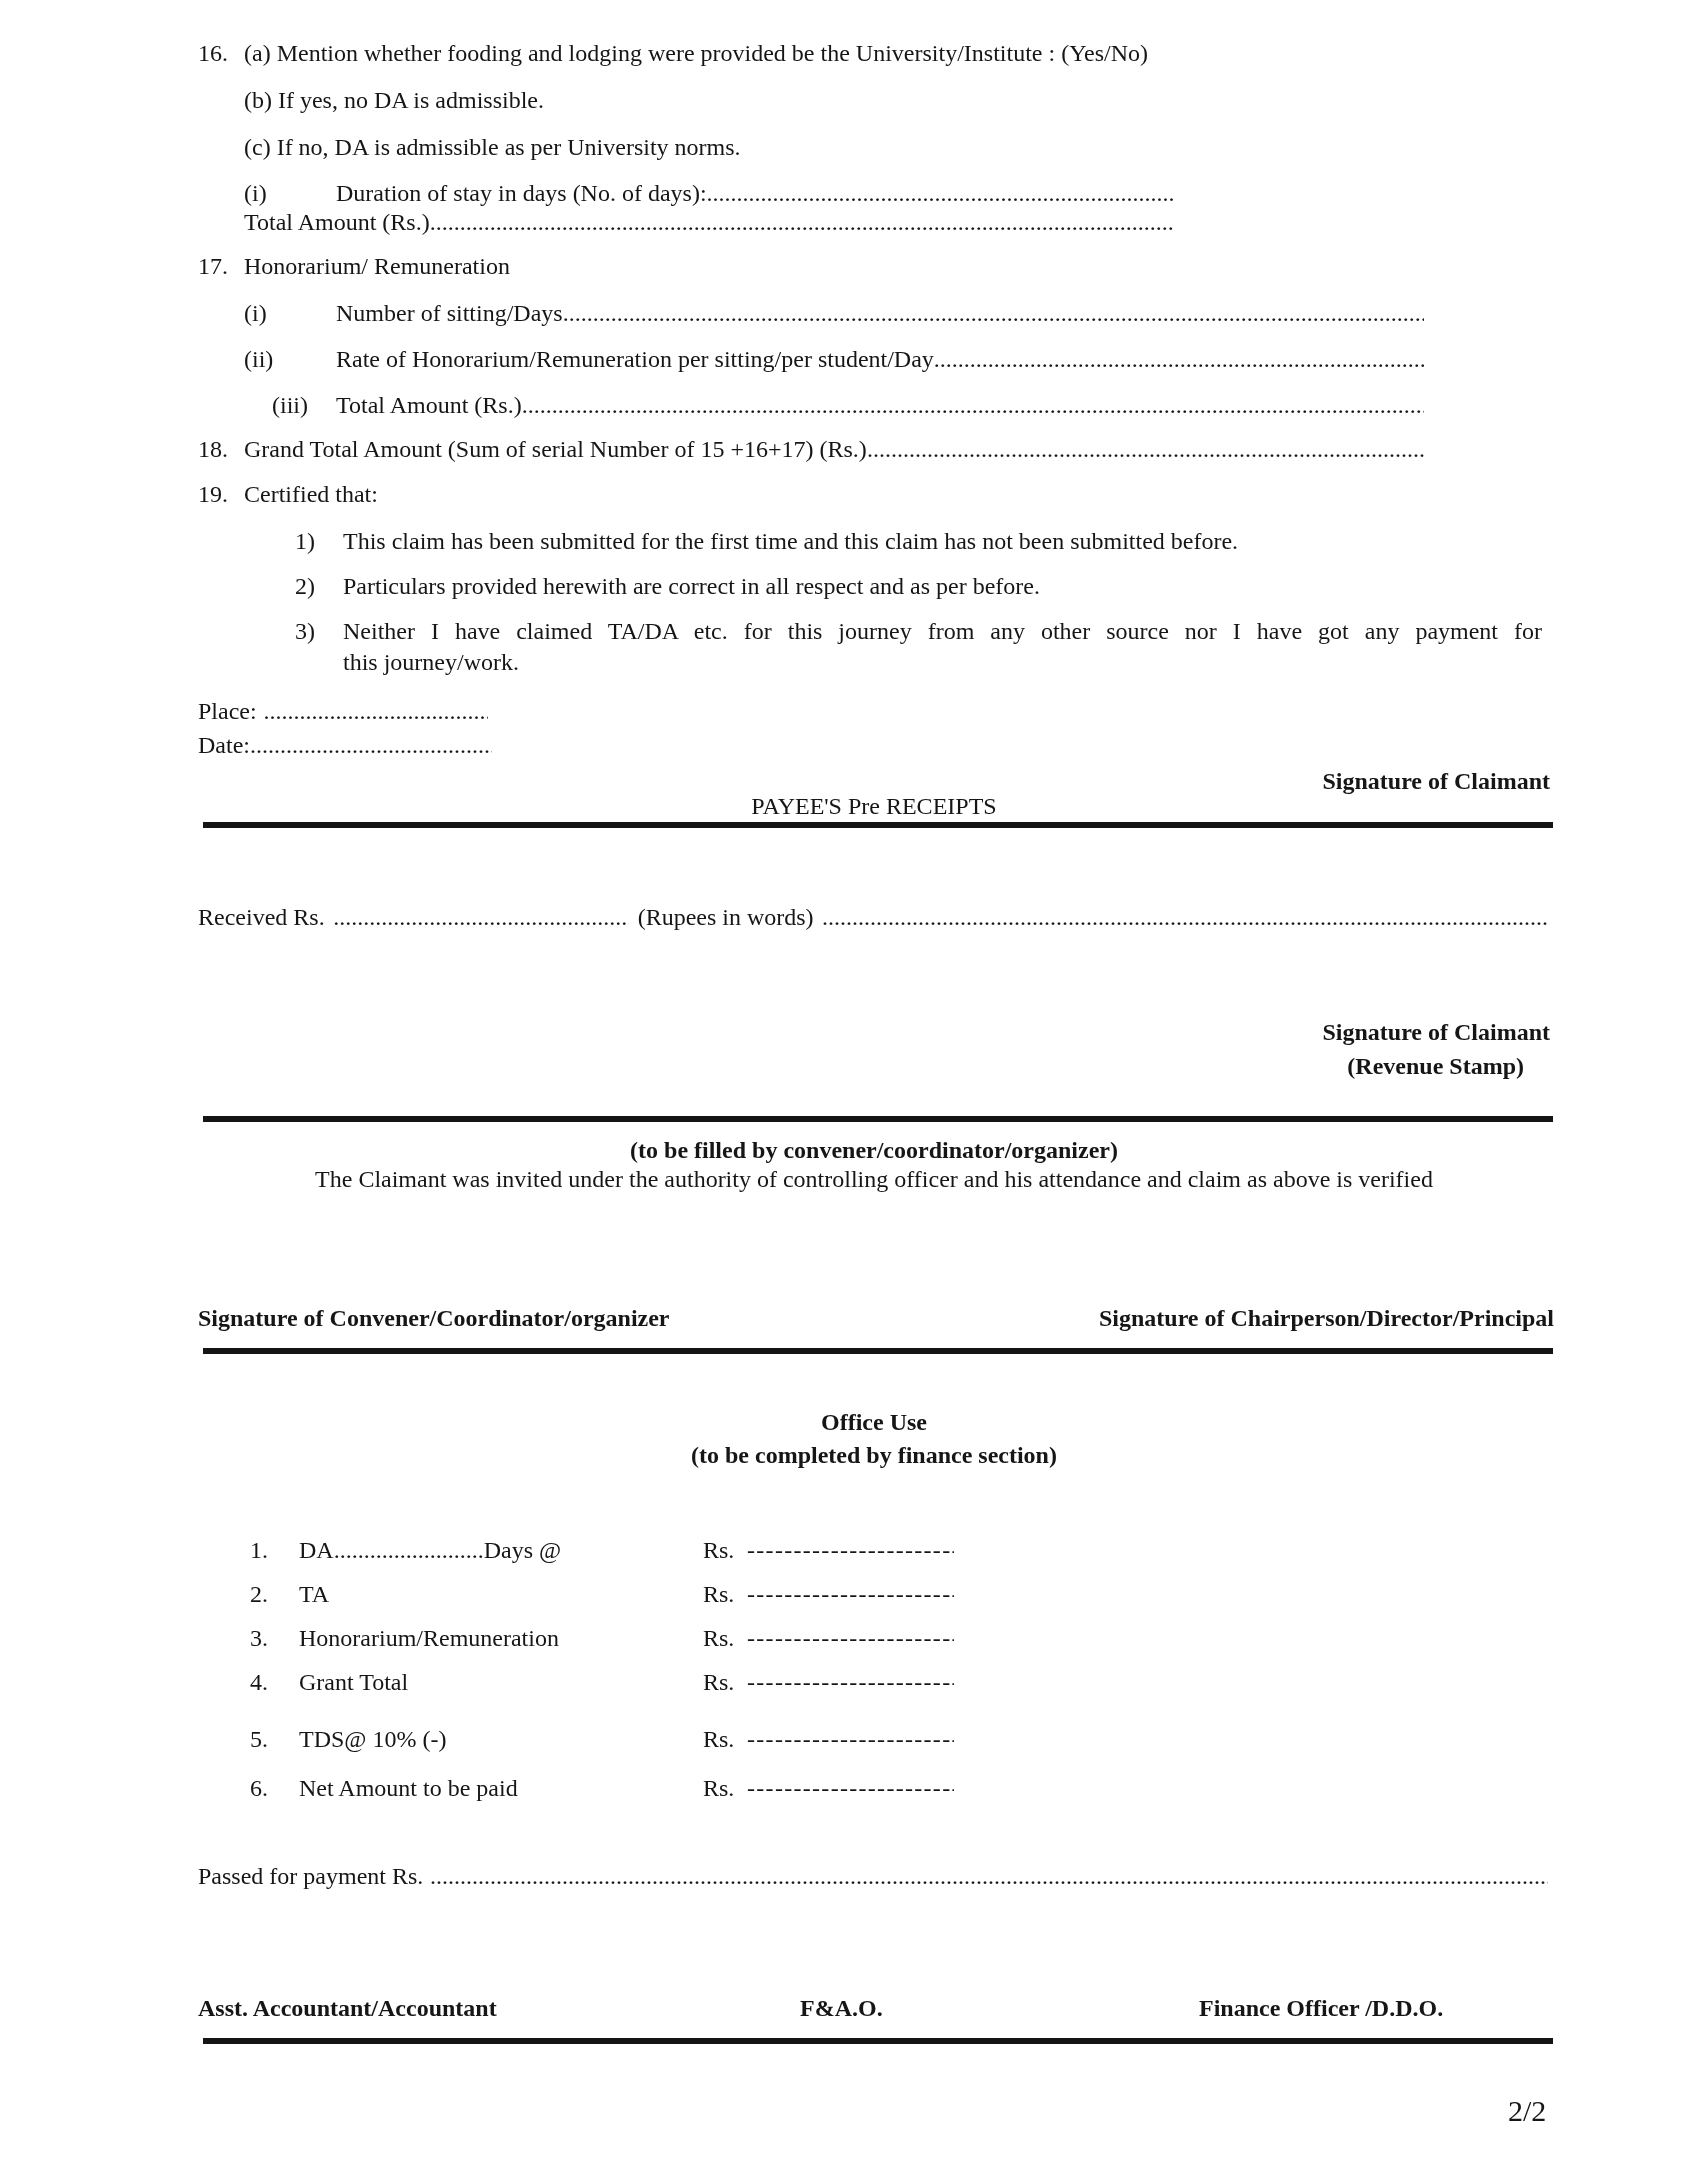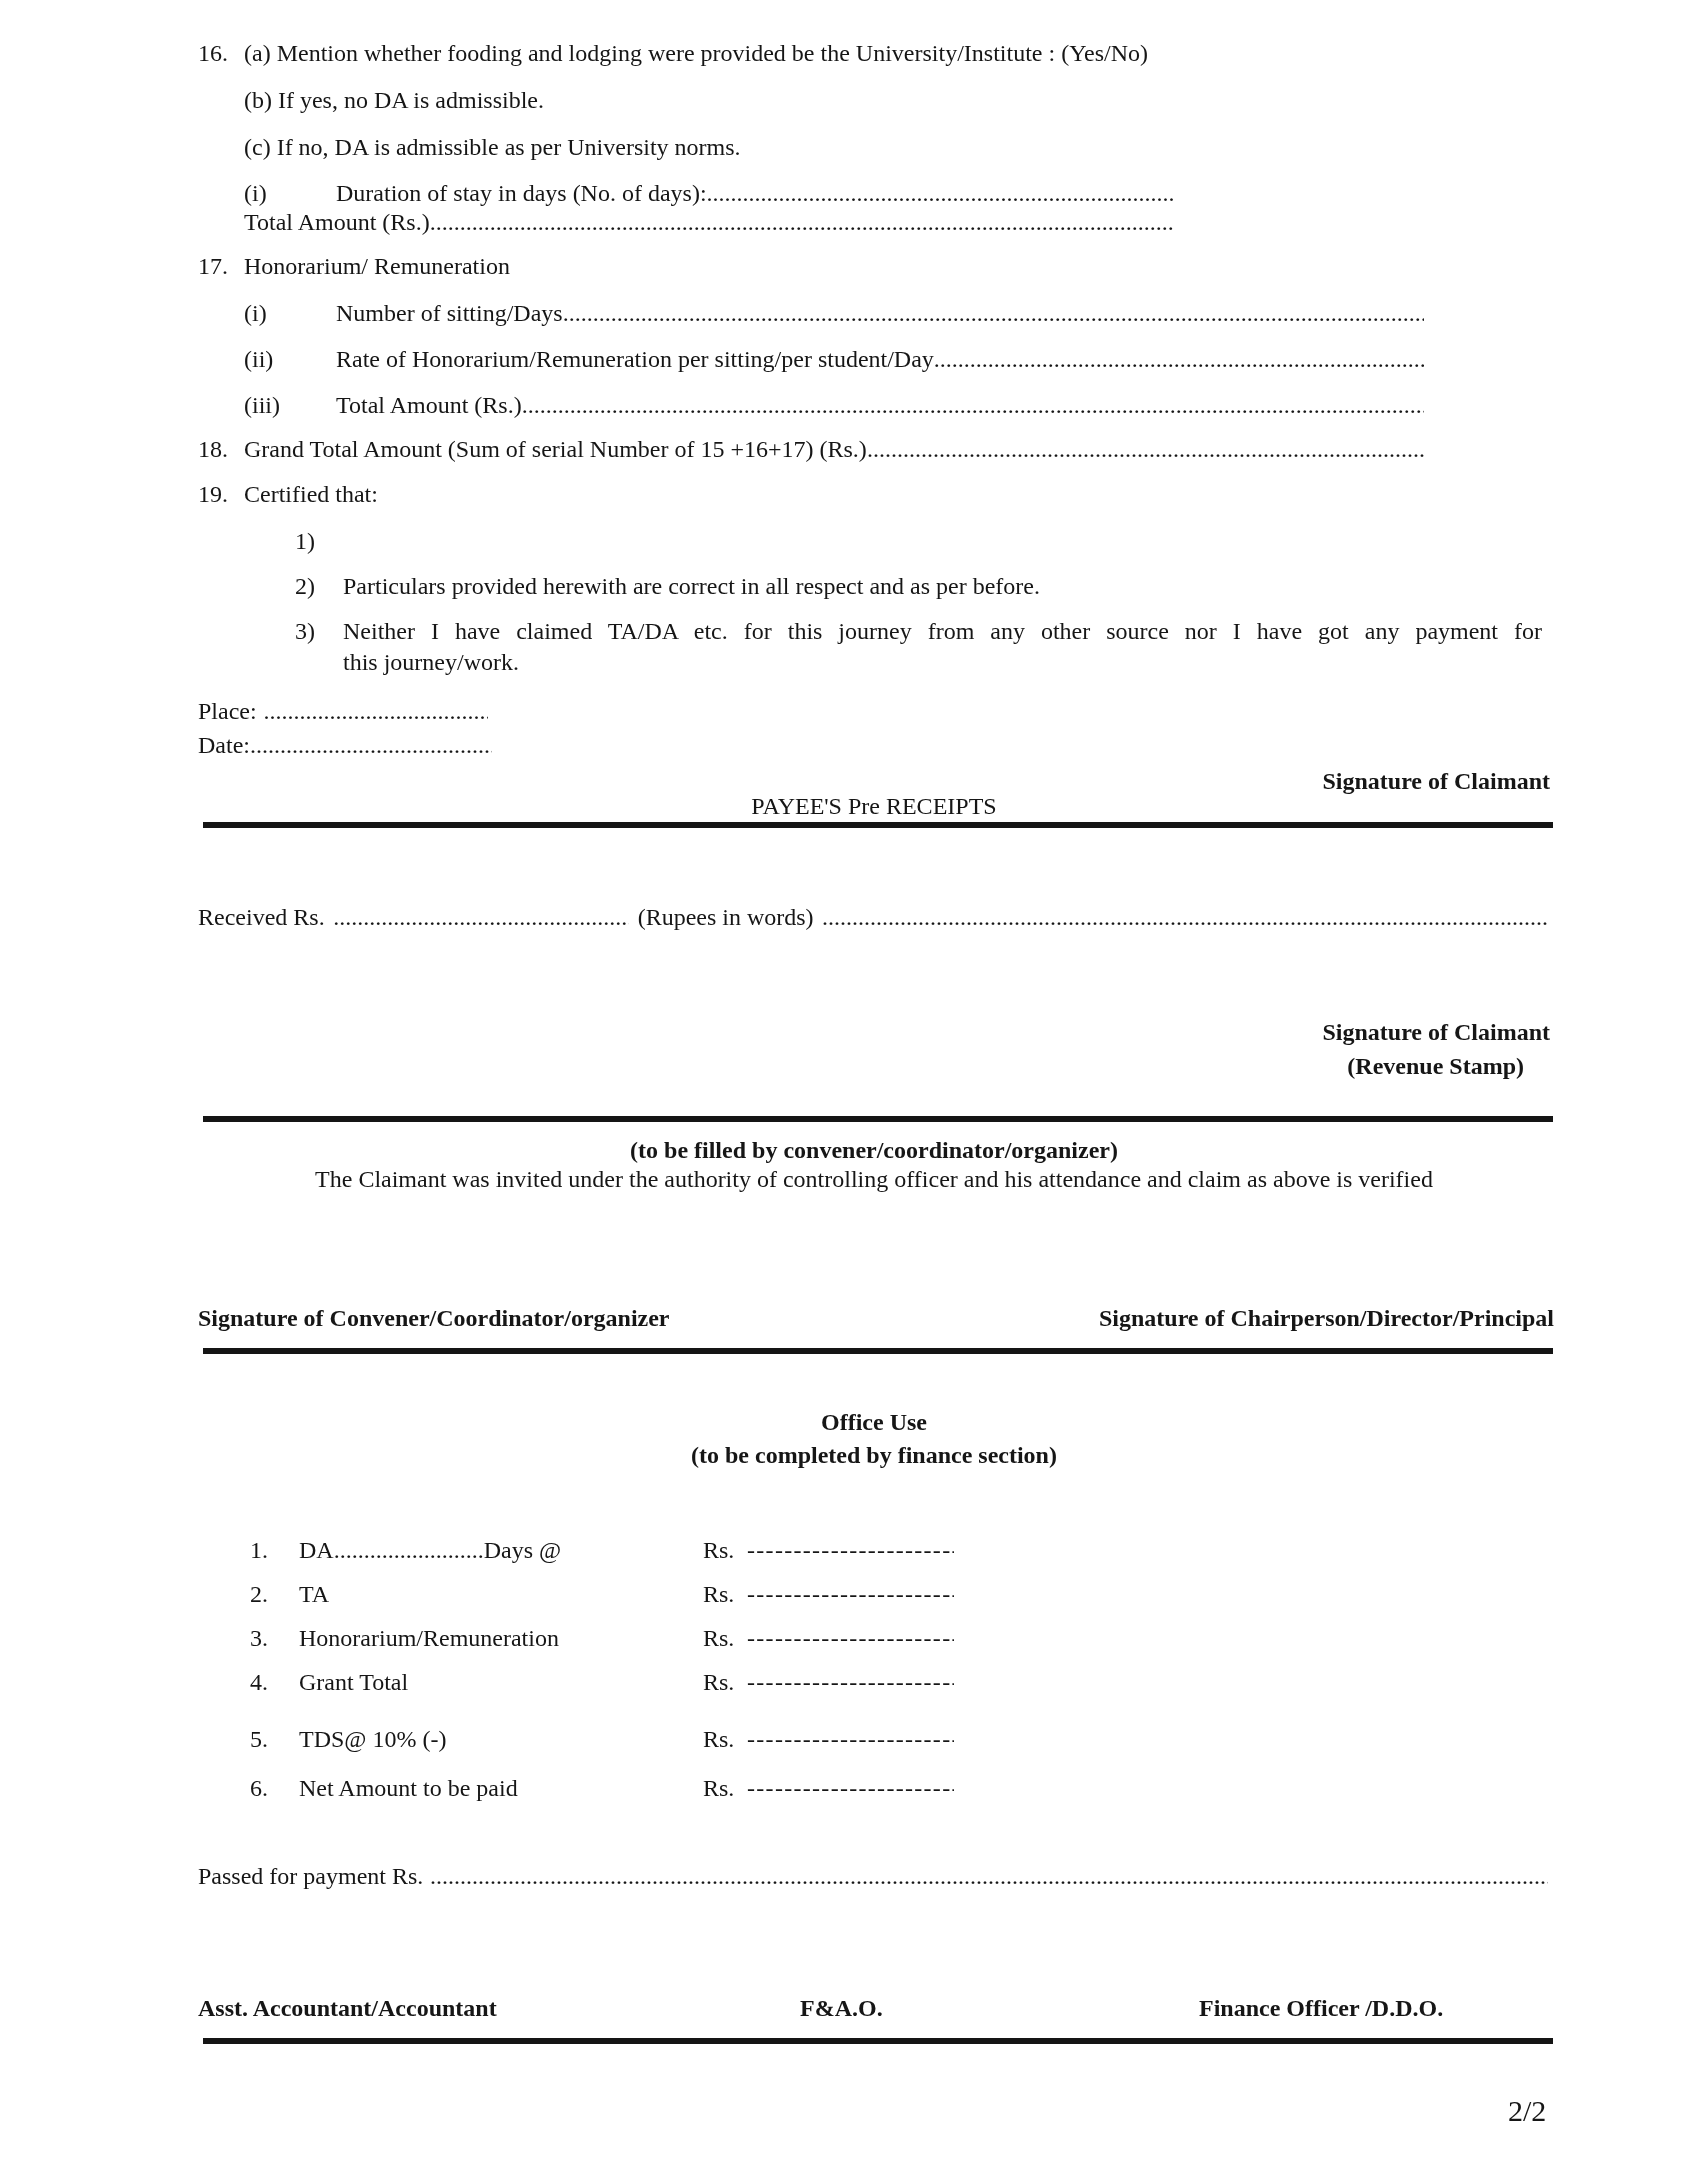--- a/index.html
+++ b/index.html
@@ -52,38 +52,39 @@
   <div class="abs row" style="left:244px;top:298px;width:1180px;">
     <span class="num" style="width:92px;">(i)</span>
     <span class="lbl">Number of sitting/Days</span>
     <span class="dots">........................................................................................................................................................................................................................................................................................</span>
   </div>
   <div class="abs row" style="left:244px;top:344px;width:1180px;">
     <span class="num" style="width:92px;">(ii)</span>
     <span class="lbl">Rate of Honorarium/Remuneration per sitting/per student/Day</span>
     <span class="dots">........................................................................................................................................................................................................................................................................................</span>
   </div>
-  <div class="abs row" style="left:244px;top:390px;width:1180px;">
+  <div class="abs row" style="left:244px;top:390px;width:1180px;text-align:center;">
     <span class="num" style="width:92px;">(iii)</span>
     <span class="lbl">Total Amount (Rs.)</span>
     <span class="dots">........................................................................................................................................................................................................................................................................................</span>
   </div>
 
   <div class="abs row" style="left:198px;top:434px;width:1226px;">
     <span class="num" style="width:46px;">18.</span>
     <span class="lbl">Grand Total Amount (Sum of serial Number of 15 +16+17) (Rs.)</span>
     <span class="dots">........................................................................................................................................................................................................................................................................................</span>
   </div>
 
   <div class="abs row" style="left:198px;top:479px;width:1352px;">
     <span class="num" style="width:46px;">19.</span>
     <span>Certified that:</span>
   </div>
   <div class="abs row" style="left:295px;top:526px;width:1247px;">
     <span class="num" style="width:48px;">1)</span>
+    <span>This claim has been submitted for the first time and this claim has not been submitted before.</span>
   </div>
   <div class="abs row" style="left:295px;top:571px;width:1247px;">
     <span class="num" style="width:48px;">2)</span>
     <span>Particulars provided herewith are correct in all respect and as per before.</span>
   </div>
   <div class="abs row" style="left:295px;top:616px;width:1247px;">
     <span class="num" style="width:48px;">3)</span>
     <span style="flex:1 1 0;">
       <span class="jlast" style="display:block;">Neither I have claimed TA/DA etc. for this journey from any other source nor I have got any payment for</span>
       <span style="display:block;">this journey/work.</span>

